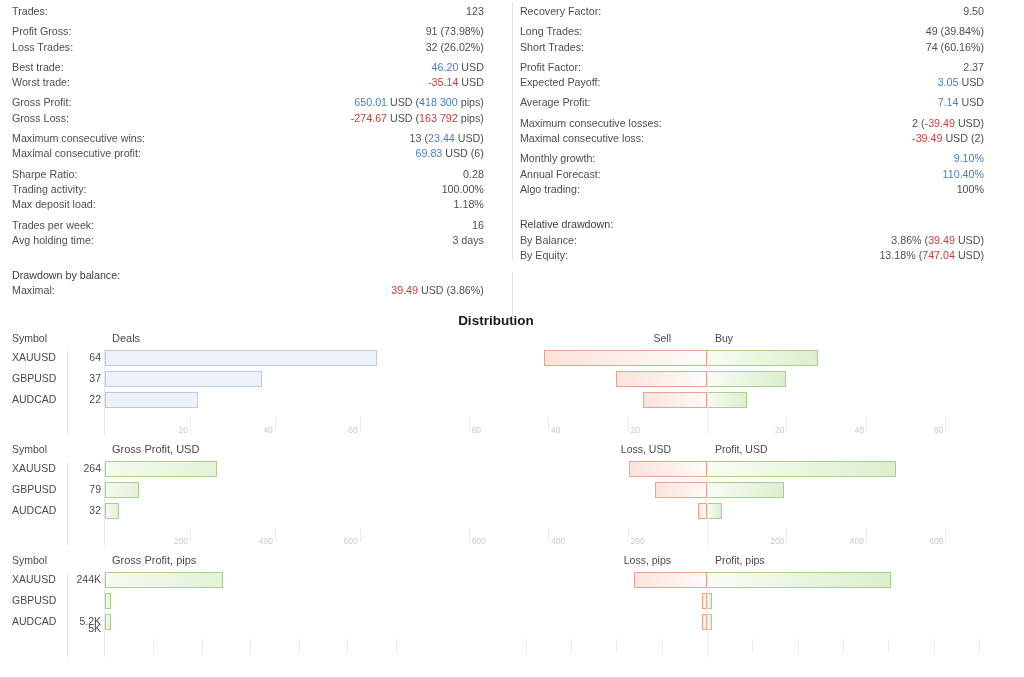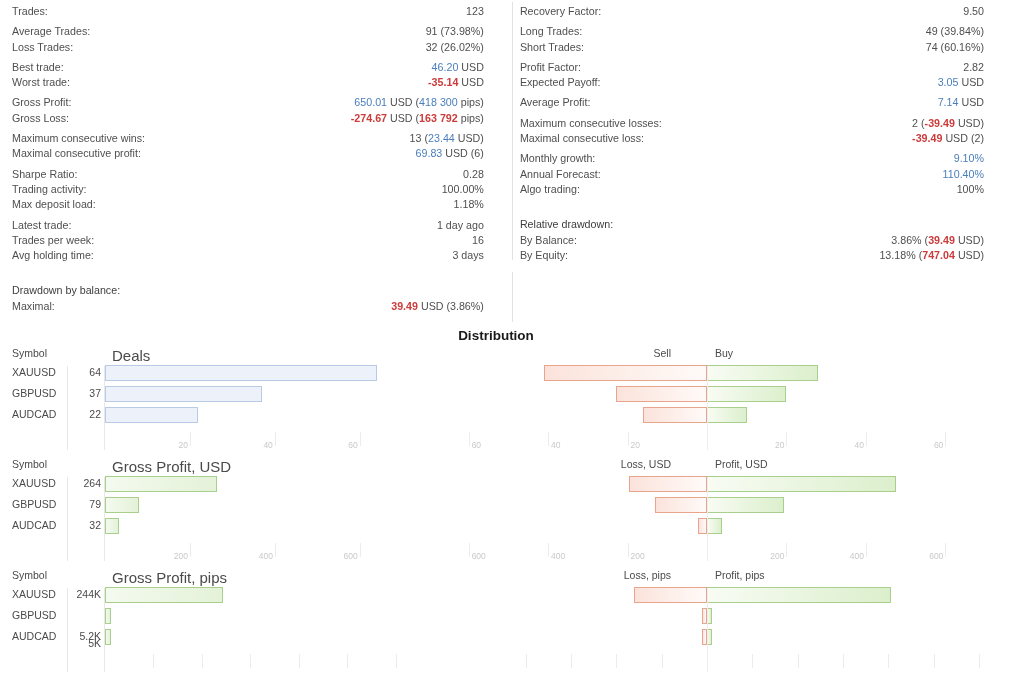--- a/index.html
+++ b/index.html
@@ -21,34 +21,34 @@
   .d2{top:272px;height:50px;}
 
   .srow{display:flex;justify-content:space-between;align-items:baseline;
         height:15.3px;line-height:15.3px;white-space:nowrap;}
   .srow .lbl{color:#4f4f4f;font-size:10.7px;}
   .srow .val{color:#4f4f4f;font-size:10.7px;text-align:right;}
   .gap{height:5px;}
   .gap-lg{height:20px;}
   .grp-title{font-size:10.7px;color:#3d3d3d;height:15.3px;line-height:15.3px;}
   .pos{color:#4a7ebb;}
-  .neg{color:#cc3b3b;font-weight:bold;}
+  .neg{color:#cc3b3b;}
   .plain{color:#4f4f4f;}
 
   
   .dist-title{
     text-align:center;font-size:13.5px;font-weight:bold;color:#1a1a1a;
     margin-top:14px;
   }
 
   
   .block{position:relative;height:107px;margin-top:4px;}
   .block .hdr{position:relative;height:16px;}
   .hdr-symbol{position:absolute;left:12px;top:0;font-size:10.5px;color:#4a4a4a;}
-  .hdr-metric{position:absolute;left:112px;top:0;font-size:15px;color:#4a4a4a;}
+  .hdr-metric{position:absolute;left:112px;top:0;font-size:11px;color:#4a4a4a;}
   .hdr-neg{position:absolute;top:0;font-size:10.5px;color:#4a4a4a;text-align:right;}
   .hdr-pos{position:absolute;top:0;font-size:10.5px;color:#4a4a4a;}
 
   .rows{position:relative;}
   .row{position:relative;height:21px;}
   .rowlabel{position:absolute;left:12px;top:3px;font-size:10.5px;color:#4a4a4a;}
   .rowval{position:absolute;top:3px;font-size:10.5px;color:#4a4a4a;text-align:right;width:48px;}
 
   
   .bar{position:absolute;top:2px;height:16px;box-sizing:border-box;}
@@ -76,21 +76,21 @@
     <div class="divider-v d2"></div>
 
     <div class="stats-col left">
       <div id="left-rows">
           <div class="srow">
             <span class="lbl">Trades:</span>
             <span class="val"><span class="plain">123</span></span>
           </div>
           <div class="gap"></div>
           <div class="srow">
-            <span class="lbl">Average Trades:</span>
+            <span class="lbl">Profit Gross:</span>
             <span class="val"><span class="plain">91 (73.98%)</span></span>
           </div>
           <div class="srow">
             <span class="lbl">Loss Trades:</span>
             <span class="val"><span class="plain">32 (26.02%)</span></span>
           </div>
           <div class="gap"></div>
           <div class="srow">
             <span class="lbl">Best trade:</span>
             <span class="val"><span class="pos">46.20</span><span class="plain"> USD</span></span>
@@ -124,24 +124,20 @@
           </div>
           <div class="srow">
             <span class="lbl">Trading activity:</span>
             <span class="val"><span class="plain">100.00%</span></span>
           </div>
           <div class="srow">
             <span class="lbl">Max deposit load:</span>
             <span class="val"><span class="plain">1.18%</span></span>
           </div>
           <div class="gap"></div>
-          <div class="srow">
-            <span class="lbl">Latest trade:</span>
-            <span class="val"><span class="plain">1 day ago</span></span>
-          </div>
           <div class="srow">
             <span class="lbl">Trades per week:</span>
             <span class="val"><span class="plain">16</span></span>
           </div>
           <div class="srow">
             <span class="lbl">Avg holding time:</span>
             <span class="val"><span class="plain">3 days</span></span>
           </div>
         </div>
       <div class="gap-lg"></div>
@@ -165,21 +161,21 @@
             <span class="lbl">Long Trades:</span>
             <span class="val"><span class="plain">49 (39.84%)</span></span>
           </div>
           <div class="srow">
             <span class="lbl">Short Trades:</span>
             <span class="val"><span class="plain">74 (60.16%)</span></span>
           </div>
           <div class="gap"></div>
           <div class="srow">
             <span class="lbl">Profit Factor:</span>
-            <span class="val"><span class="plain">2.82</span></span>
+            <span class="val"><span class="plain">2.37</span></span>
           </div>
           <div class="srow">
             <span class="lbl">Expected Payoff:</span>
             <span class="val"><span class="pos">3.05</span><span class="plain"> USD</span></span>
           </div>
           <div class="gap"></div>
           <div class="srow">
             <span class="lbl">Average Profit:</span>
             <span class="val"><span class="pos">7.14</span><span class="plain"> USD</span></span>
           </div>

